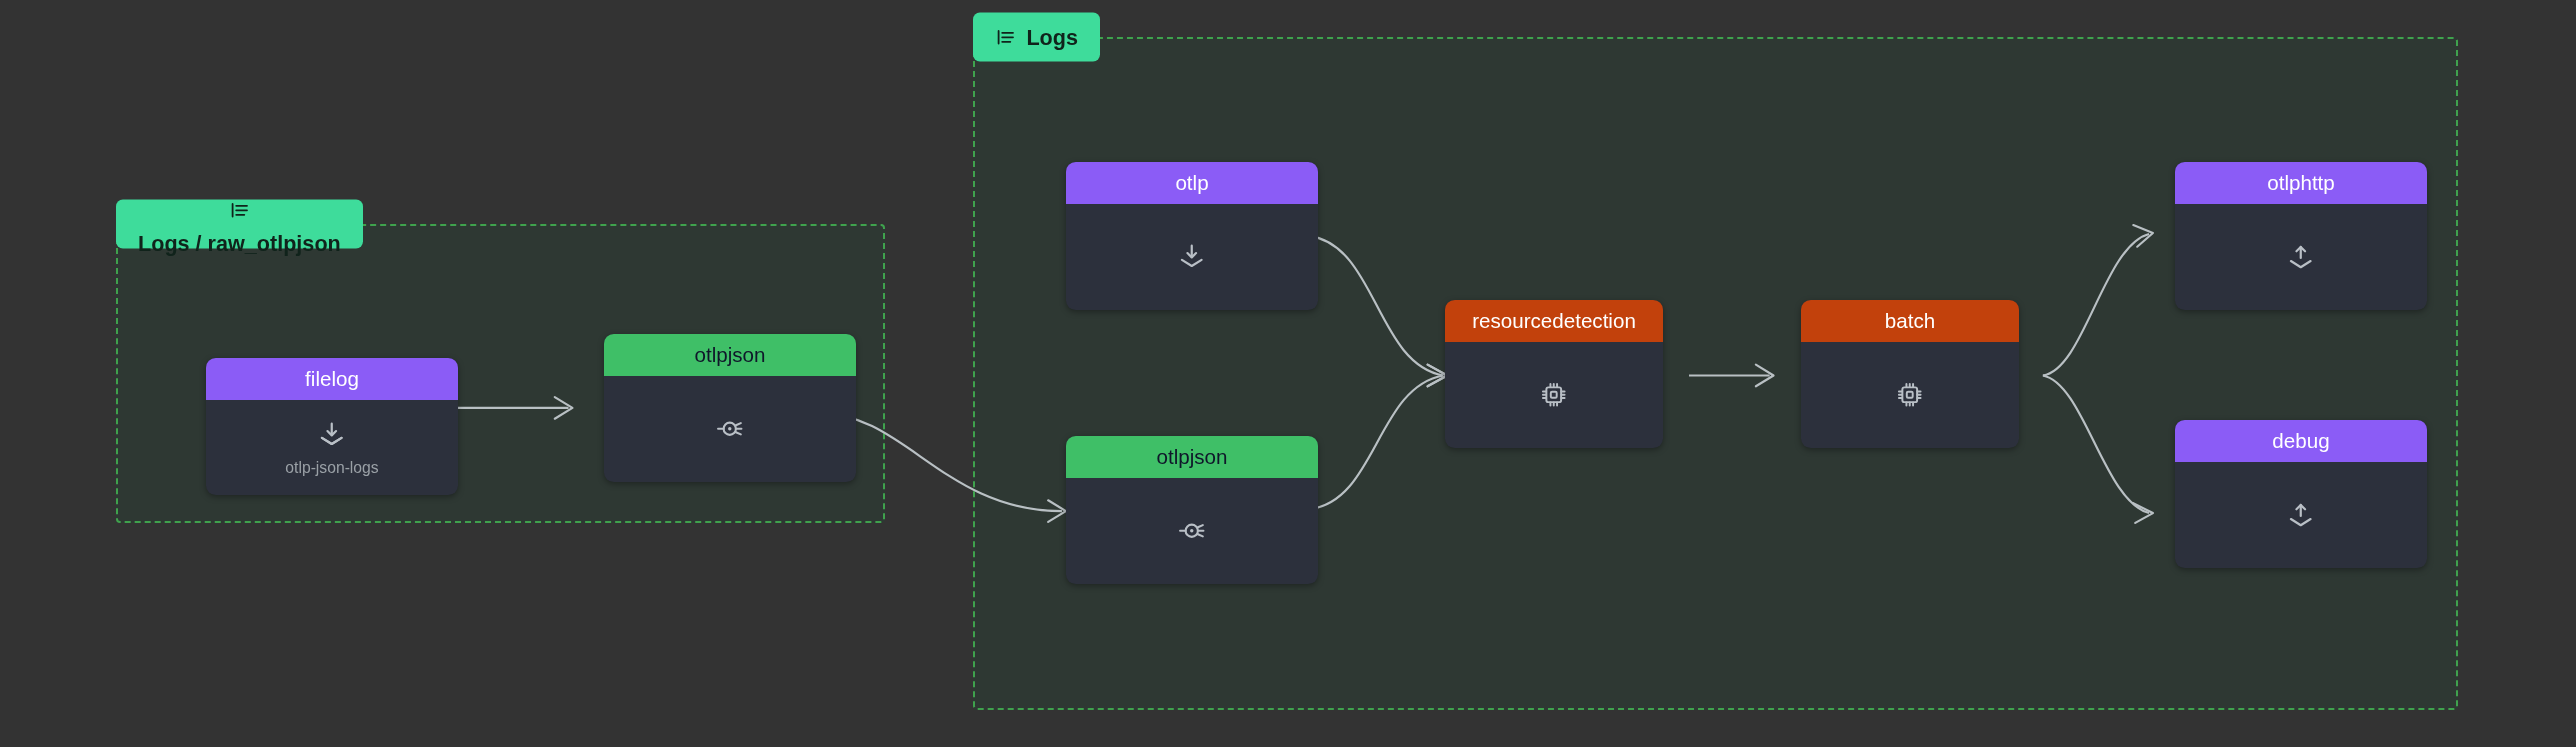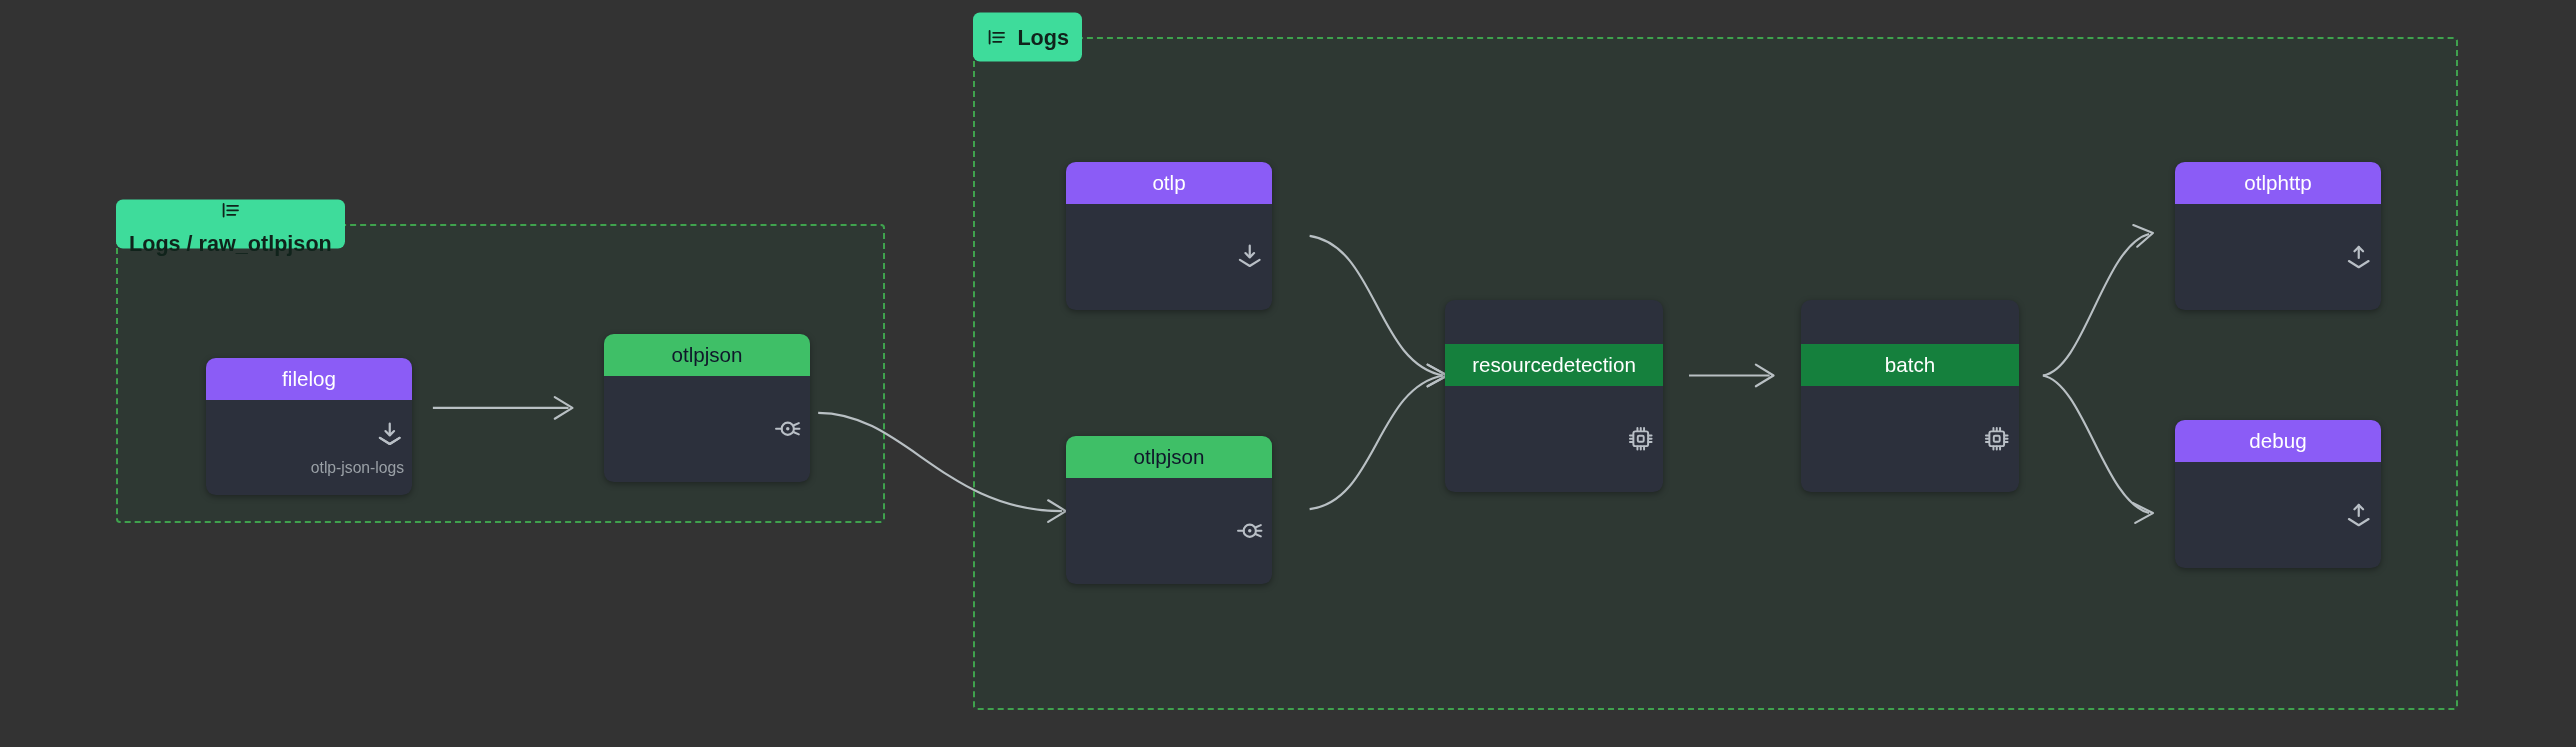--- a/index.html
+++ b/index.html
@@ -17,56 +17,56 @@
     background:#2E3833;
     border:2px dashed #3FA24D;
     border-radius:3.9px;
   }
   .panel-badge {
     position:absolute;
     display:flex;
     align-items:center;
     gap:9.8px;
     height:49px;
-    padding:0 13px;
+    padding:0 22px;
     background:#3EDC9B;
     border-radius:6.9px;
     color:#10231b;
     font-size:21.6px;
     font-weight:700;
     white-space:nowrap;
     z-index:6;
   }
   .panel-badge .badge-icon { display:flex; align-items:center; }
 
   
   .node {
     position:absolute;
-    width:206px;
+    width:252px;
     border-radius:9.8px;
     background:#2C303C;
     box-shadow:0 2px 6.9px rgba(0,0,0,.35);
     overflow:hidden;
     z-index:5;
   }
   .node-header {
     height:42px;
     display:flex;
     align-items:center;
     justify-content:center;
     font-size:20.6px;
     white-space:nowrap;
   }
   .node-header.receiver, .node-header.exporter { background:#8B5CF6; color:#ffffff; }
-  .node-header.processor { background:#15803d; color:#ffffff;margin-top:44px; }
+  .node-header.processor { background:#c2410c; color:#ffffff; }
   .node-header.connector { background:#3FBF67; color:#0f172a; }
   .node-body {
     display:flex;
     flex-direction:column;
-    align-items:flex-end;
+    align-items:center;
     justify-content:center;
     gap:9.8px;
     padding:21.6px 7.9px;
     min-height:77px;
   }
   .node-body.tall { padding:19.7px 7.9px 17.7px; }
   .node-sub { font-size:15.7px; color:#9AA0A6; white-space:nowrap; }
   .glyph { display:flex; align-items:center; justify-content:center; }
 
   

